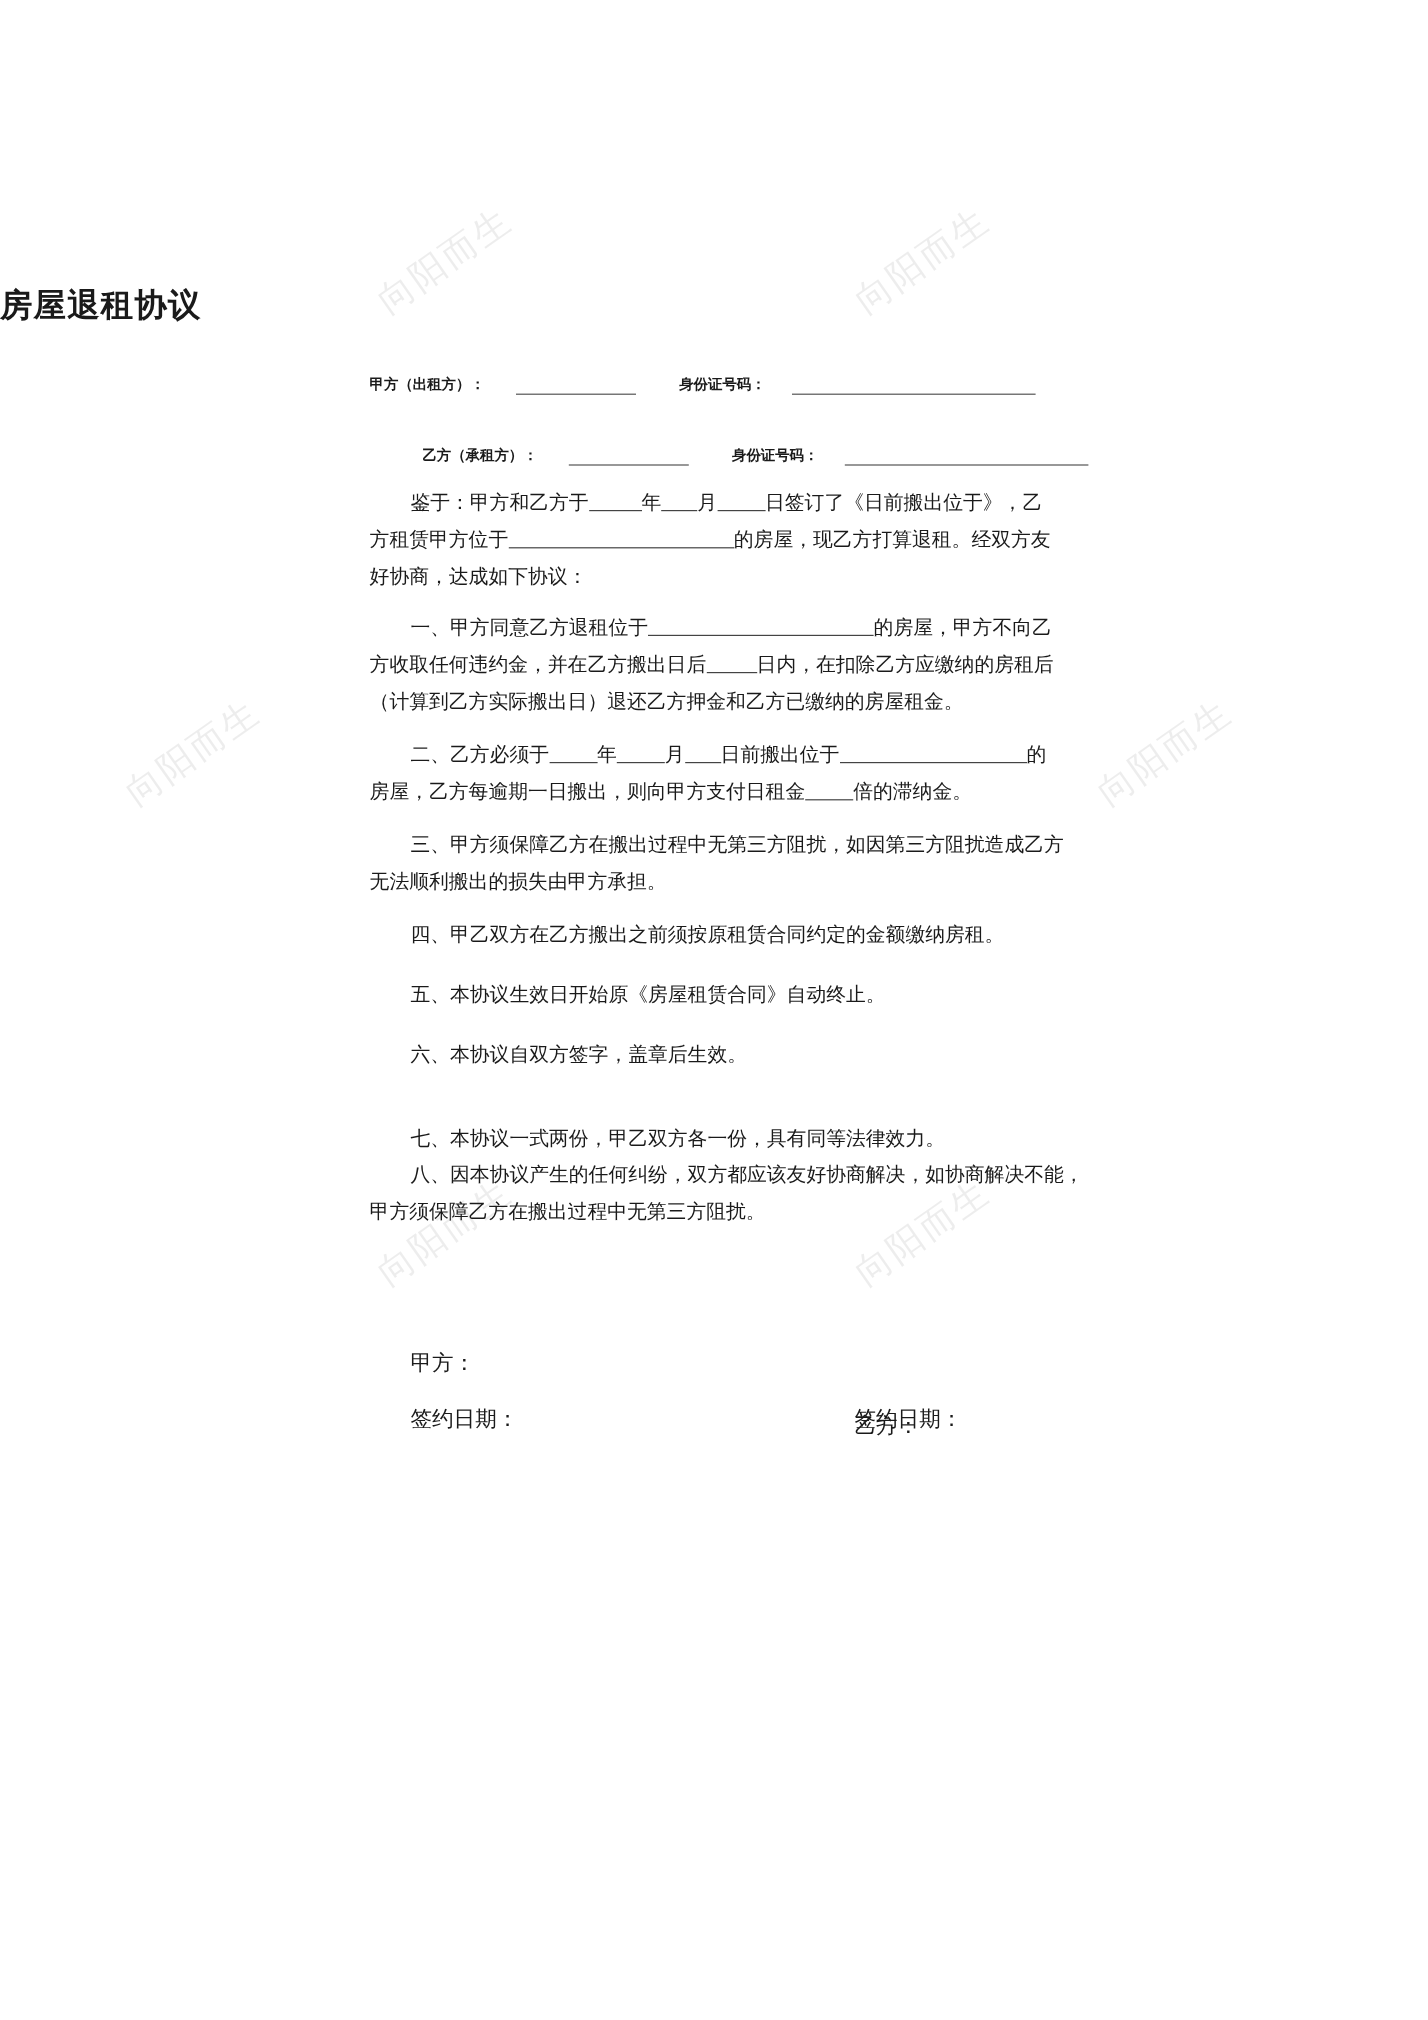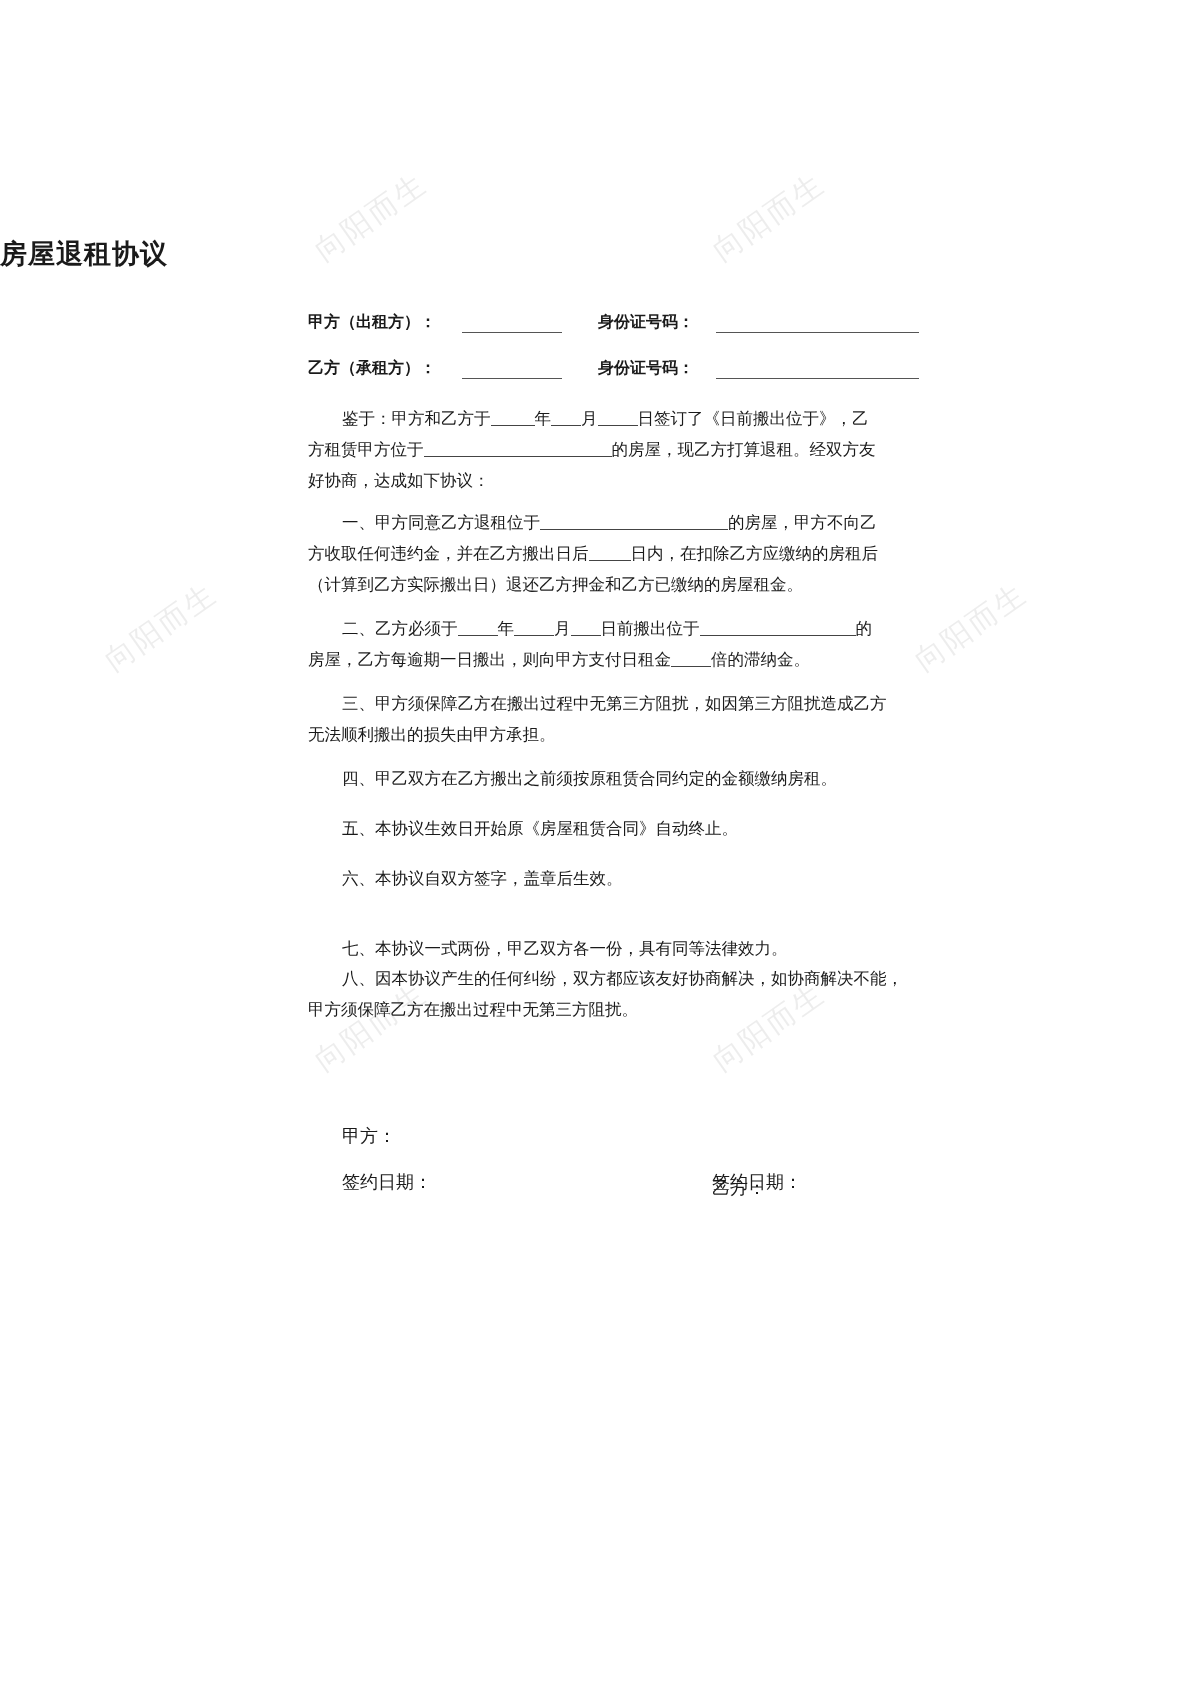--- a/index.html
+++ b/index.html
@@ -17,21 +17,21 @@
       white-space: nowrap;
       letter-spacing: 2px;
       pointer-events: none;
     }
     .page { position: absolute; left: 0; top: 0; width: 1190px; height: 1683px; }
     .title {
       position: absolute; top: 236px; left: 0; width: 1190px;
       font-size: 27px; font-weight: bold; letter-spacing: 1px;
     }
     .party-row {
-      position: absolute; left: 308px; font-size: 16px; font-weight: bold;
+      position: absolute; left: 308px; font-size: 12px; font-weight: bold;
       display: flex; align-items: flex-end; gap: 20px;
     }
     .blank { display: inline-block; border-bottom: 1.3px solid #555; height: 16px; vertical-align: bottom; }
     .para {
       position: absolute; left: 308px; width: 582px; font-size: 16.5px;
       line-height: 31px; text-align: justify;
     }
     .para .indent { display: inline-block; width: 34px; }
     .line { white-space: nowrap; height: 31px; }
     .ul { display: inline-block; border-bottom: 1.2px solid #444; height: 18px; vertical-align: -2px; }
@@ -51,21 +51,21 @@
 
   <div class="title">房屋退租协议</div>
 
   <div class="party-row" style="top:312px;">
     <span>甲方（出租方）：</span>
     <span class="blank" style="width:100px;margin-left:6px;"></span>
     <span style="margin-left:16px;">身份证号码：</span>
     <span class="blank" style="width:203px;margin-left:2px;"></span>
   </div>
 
-  <div class="party-row" style="top:358px;">
+  <div class="party-row" style="top:371px;margin-left:44px;">
     <span>乙方（承租方）：</span>
     <span class="blank" style="width:100px;margin-left:6px;"></span>
     <span style="margin-left:16px;">身份证号码：</span>
     <span class="blank" style="width:203px;margin-left:2px;"></span>
   </div>
 
   <div class="para" style="top:403px;">
     <div class="line"><span class="indent"></span><span>鉴于：甲方和乙方于</span><span class="ul" style="width:44px;"></span><span>年</span><span class="ul" style="width:30px;"></span><span>月</span><span class="ul" style="width:40px;"></span><span>日签订了《日前搬出位于》，乙</span></div>
     <div class="line"><span>方租赁甲方位于</span><span class="ul" style="width:188px;"></span><span>的房屋，现乙方打算退租。经双方友</span></div>
     <div class="line"><span>好协商，达成如下协议：</span></div>

